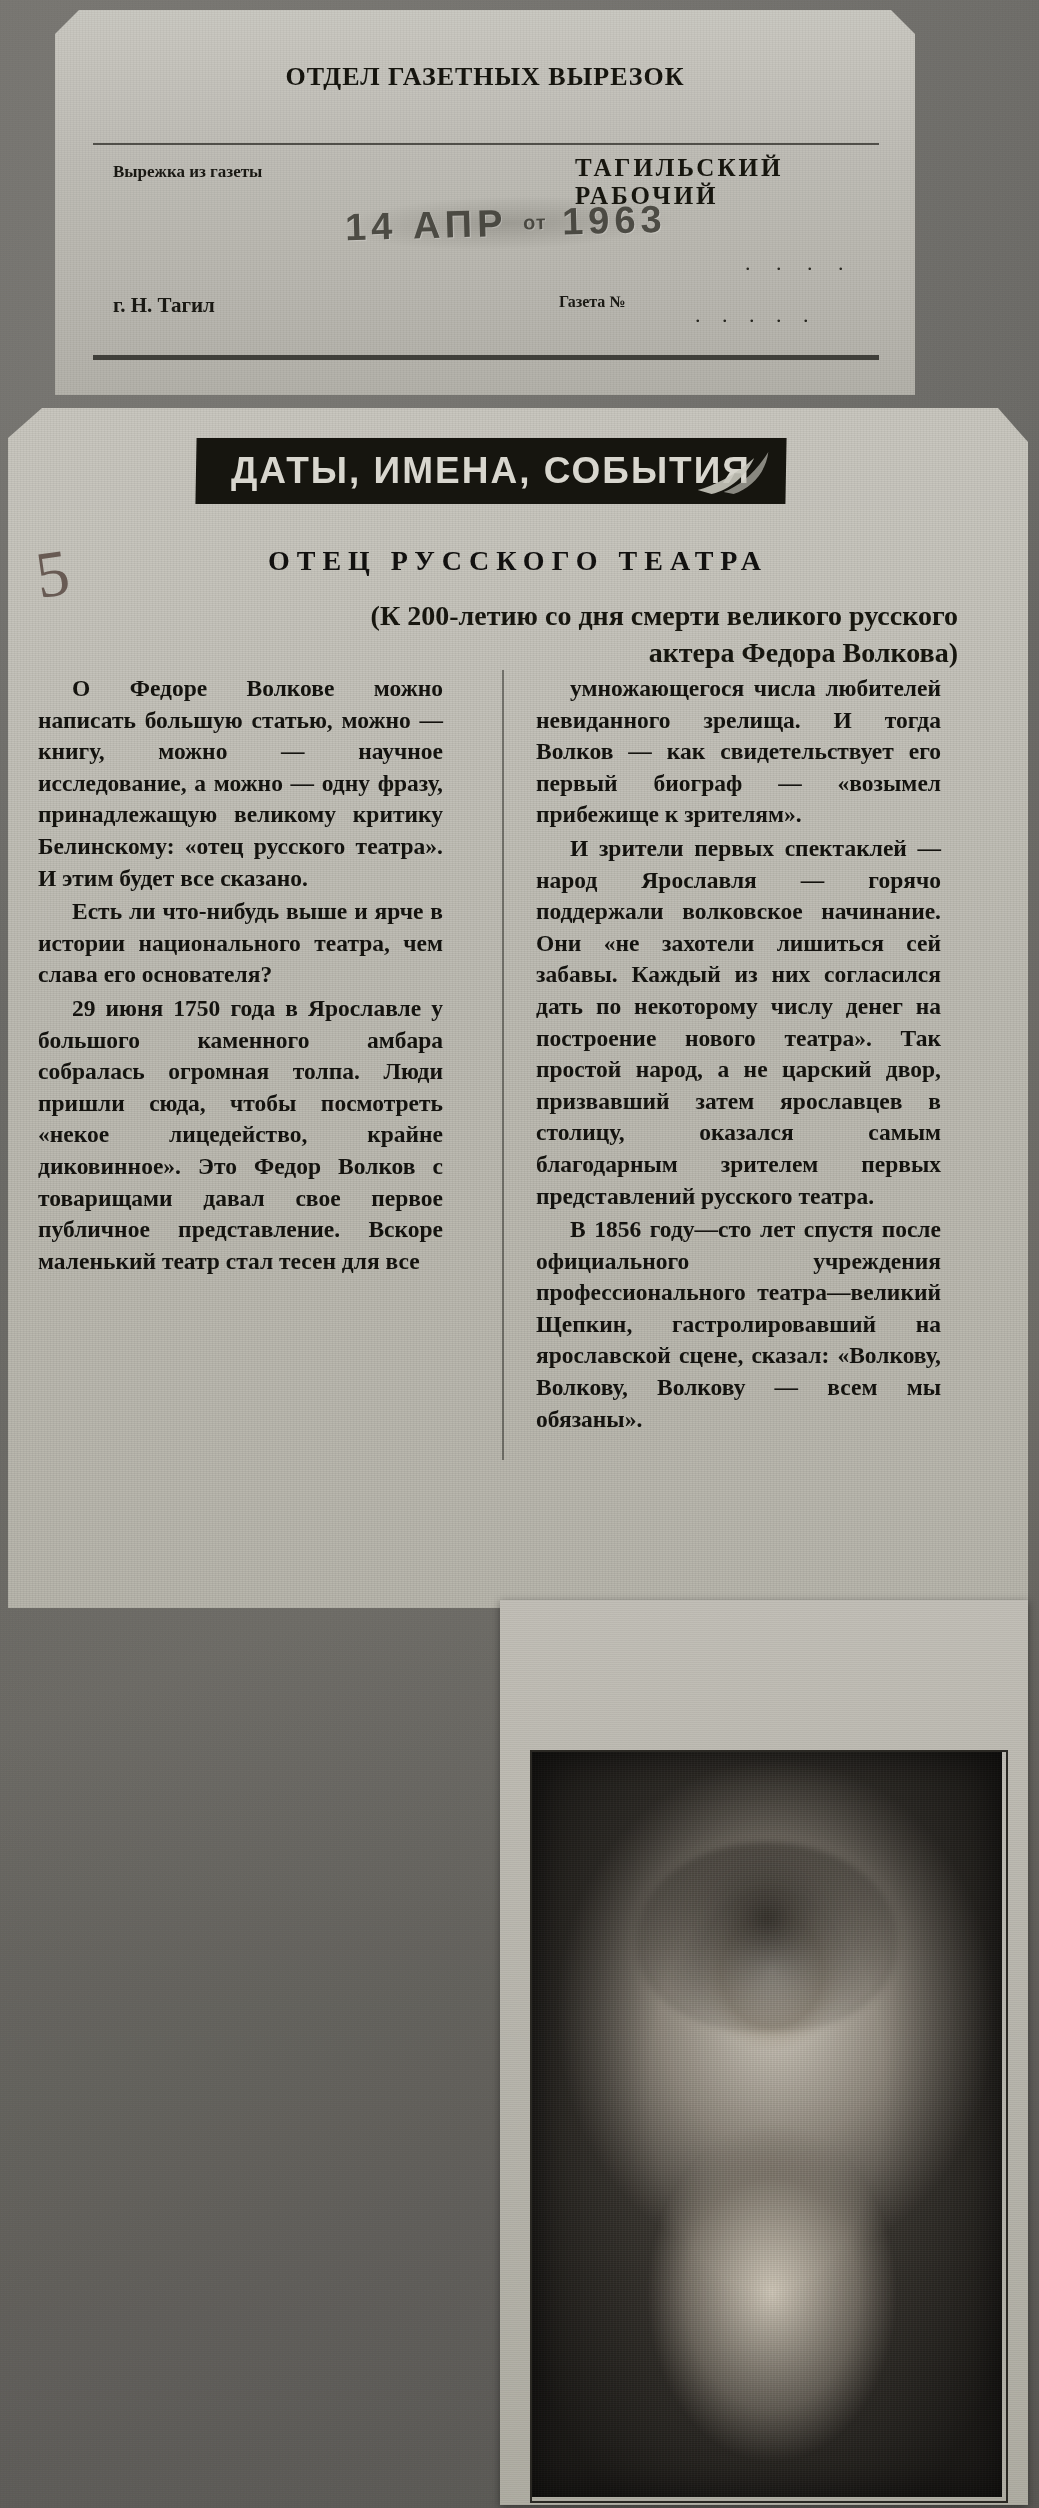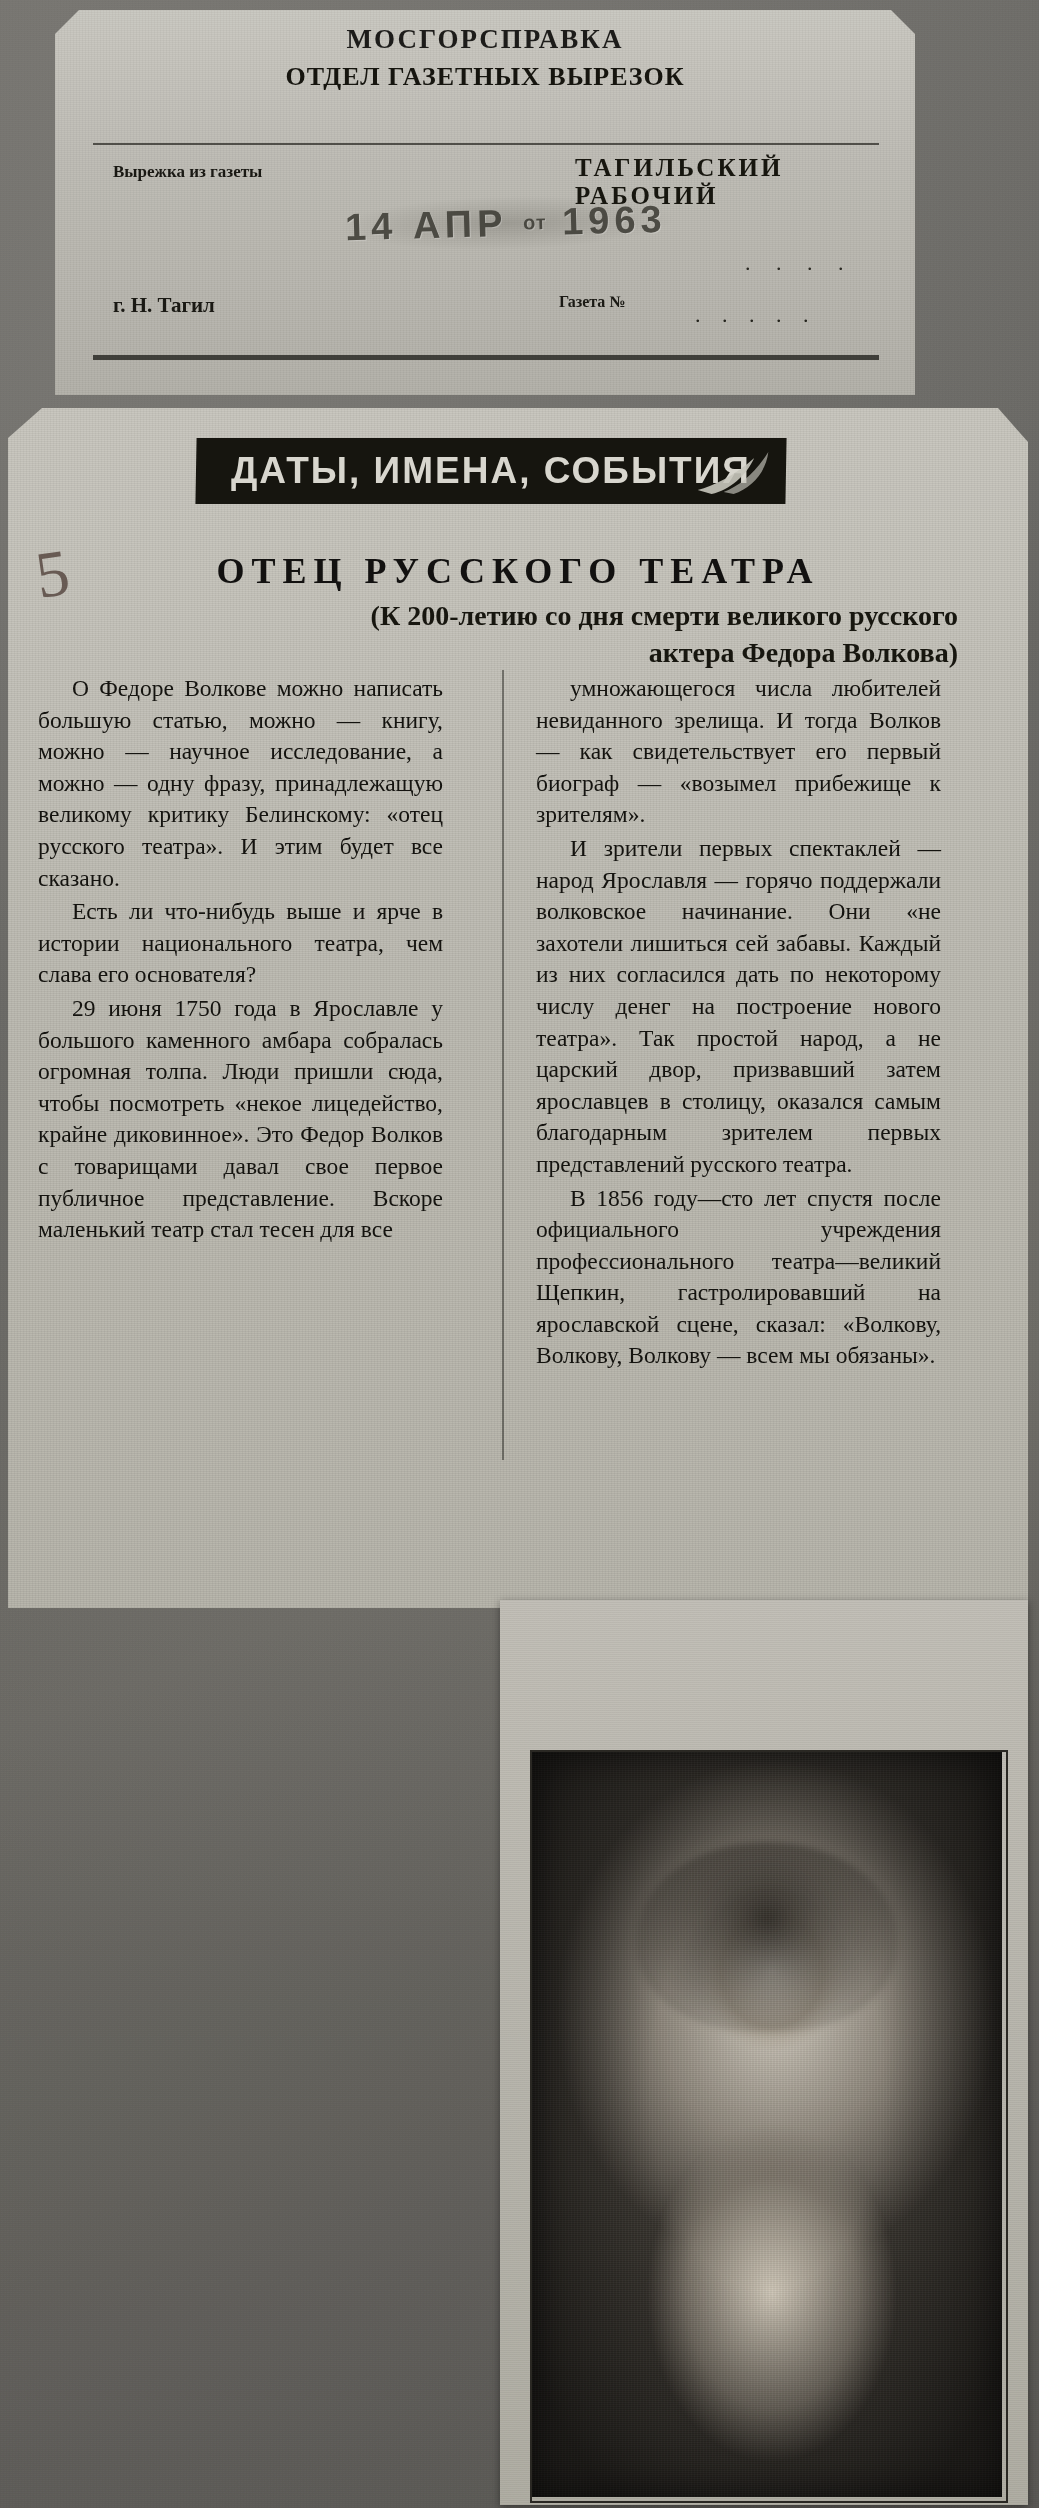--- a/index.html
+++ b/index.html
@@ -206,21 +206,21 @@
     opacity: .75;
     transform: rotate(-8deg);
     font-weight: 400;
   }
 
   #headline {
     position: absolute;
     left: 0; top: 118px; width: 100%;
     text-align: center;
     font-family: "Liberation Serif", serif;
-    font-size: 36px;
+    font-size: 28px;
     font-weight: 700;
     letter-spacing: 7px;
     color: #121110;
   }
   #subhead {
     position: absolute;
     left: 70px; top: 190px; width: 880px;
     text-align: right;
     font-size: 28px;
     font-weight: 700;
@@ -231,21 +231,21 @@
   
   .col {
     position: absolute;
     top: 265px;
     width: 405px;
     font-family: "Liberation Serif", serif;
     font-size: 23.5px;
     line-height: 1.345;
     color: #14130f;
     text-align: justify;
-    font-weight: 400;
+    font-weight: 700;
   }
   #col-left  { left: 30px; }
   #col-right { left: 528px; }
   .col p { margin: 0 0 2px 0; text-indent: 34px; }
 
   #col-divider {
     position:absolute;
     left: 494px; top: 262px;
     width: 2px; height: 790px;
     background: rgba(20,19,15,.45);
@@ -304,21 +304,20 @@
 </style>
 </head>
 <body>
 
 <div id="page">
   <div id="grain"></div>
 
   <div id="slip">
     <div class="noise"></div>
 
-    <div class="slip-line1">МОСГОРСПРАВКА</div>
     <div class="slip-line2">ОТДЕЛ ГАЗЕТНЫХ ВЫРЕЗОК</div>
 
 
     <div class="slip-rule" id="rule1"></div>
 
     <div class="slip-row-a">Вырежка из газеты</div>
     <div class="slip-paper-name">
       <span>ТАГИЛЬСКИЙ</span><br>
       <span>РАБОЧИЙ</span>
     </div>

